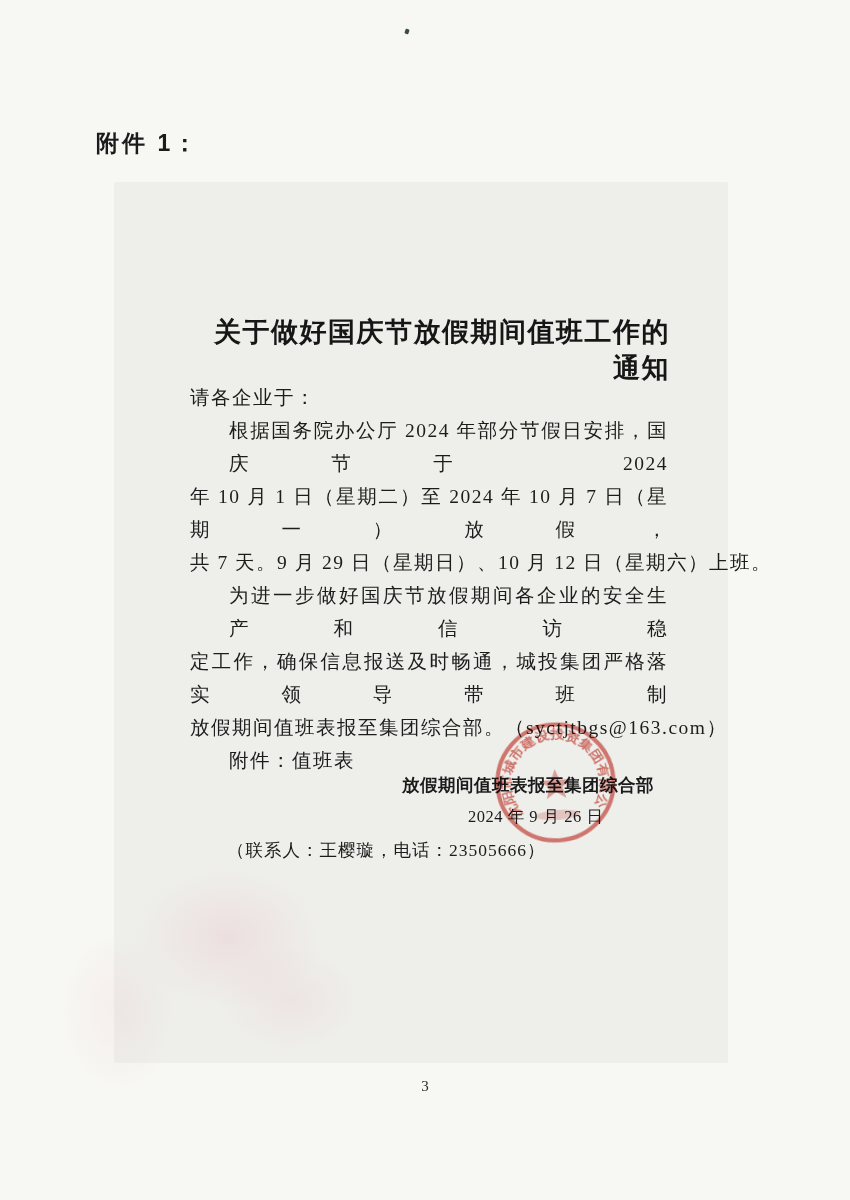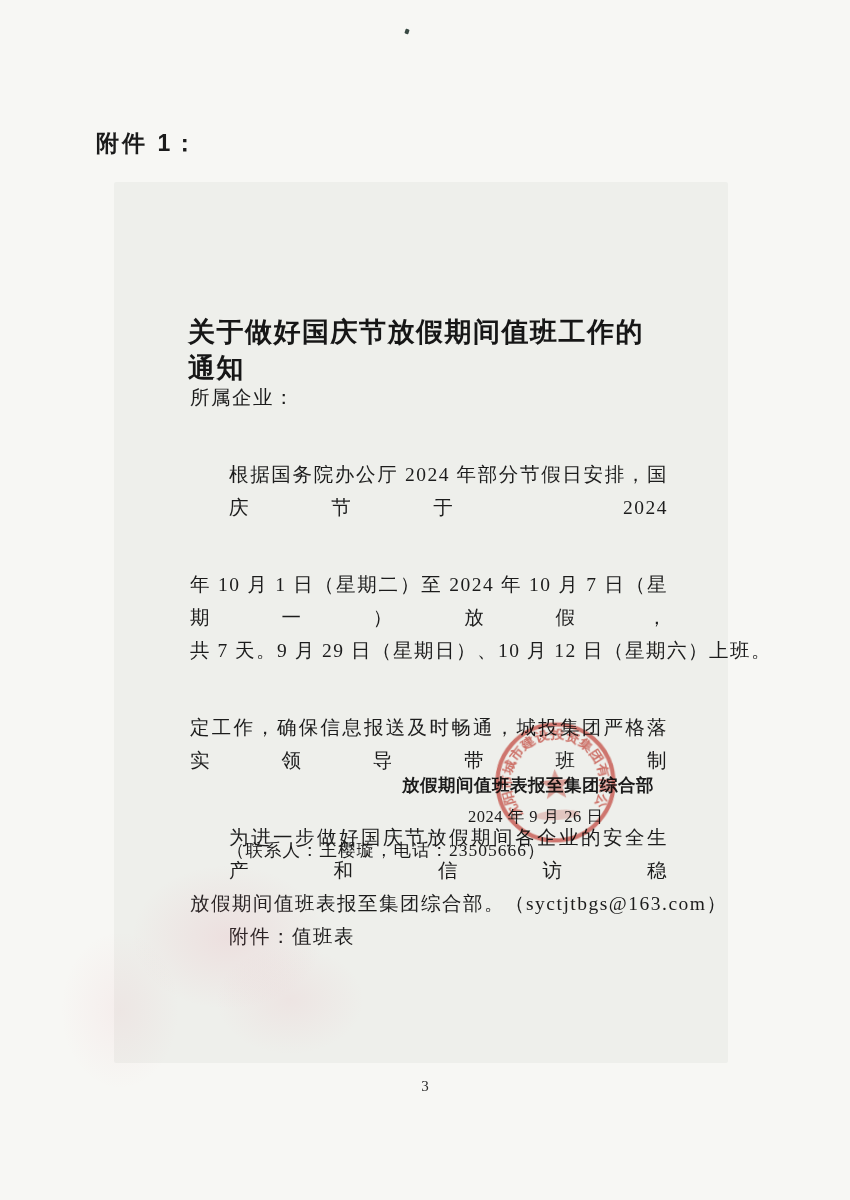--- a/index.html
+++ b/index.html
@@ -13,28 +13,28 @@
     position:absolute;left:114px;top:182px;width:614px;height:881px;
     background:#eeefeb;border-radius:2px;
   }
   .attachment-label{
     position:absolute;left:96px;top:128px;
     font-family:"Liberation Sans","DejaVu Sans",sans-serif;
     font-size:23px;font-weight:600;letter-spacing:3px;color:#1b1b1b;
   }
   .doc-title{
     position:absolute;left:188px;top:314px;width:482px;
-    text-align:left;font-size:27px;font-weight:700;letter-spacing:1.5px;color:#161616;
+    text-align:right;font-size:27px;font-weight:700;letter-spacing:1.5px;color:#161616;
   }
   .doc-body{
     position:absolute;left:190px;top:381px;width:478px;
     font-size:19.5px;line-height:33px;letter-spacing:1.5px;color:#1c1c1c;
   }
   .doc-body .line{white-space:nowrap;}
-  .doc-body .jfull{white-space:normal;text-align:justify;text-align-last:justify;margin-top:44px;}
+  .doc-body .jfull{white-space:normal;text-align:justify;text-align-last:justify;}
   .doc-body .indent{padding-left:39px;}
   .attachment-note{padding-left:39px;}
   .sig-company{
     position:absolute;left:402px;top:773px;
     font-size:17.5px;font-weight:600;letter-spacing:0.5px;color:#1b1b1b;white-space:nowrap;
   }
   .sig-date{
     position:absolute;left:468px;top:806px;
     font-size:16.5px;letter-spacing:0.5px;color:#1b1b1b;white-space:nowrap;
   }
@@ -73,26 +73,26 @@
 
 <div class="page">
 
   <div class="inner-sheet"></div>
 
   <div class="attachment-label">附件 1：</div>
 
   <div class="doc-title">关于做好国庆节放假期间值班工作的通知</div>
 
   <div class="doc-body">
-    <div class="line">所属企业：</div>
+    <div class="line">请各企业于：</div>
     <div class="line jfull indent">根据国务院办公厅 2024 年部分节假日安排，国庆节于 2024</div>
     <div class="line jfull">年 10 月 1 日（星期二）至 2024 年 10 月 7 日（星期一）放假，</div>
     <div class="line">共 7 天。9 月 29 日（星期日）、10 月 12 日（星期六）上班。</div>
+    <div class="line jfull indent">为进一步做好国庆节放假期间各企业的安全生产和信访稳</div>
     <div class="line jfull">定工作，确保信息报送及时畅通，城投集团严格落实领导带班制</div>
-    <div class="line jfull indent">为进一步做好国庆节放假期间各企业的安全生产和信访稳</div>
     <div class="line">放假期间值班表报至集团综合部。（syctjtbgs@163.com）</div>
     <div class="line attachment-note">附件：值班表</div>
   </div>
 
   <div class="sig-company">放假期间值班表报至集团综合部</div>
   <div class="sig-date">2024 年 9 月 26 日</div>
   <div class="sig-contact">（联系人：王樱璇，电话：23505666）</div>
 
   <div class="stamp">
     <svg width="127" height="127" viewBox="0 0 127 127">

